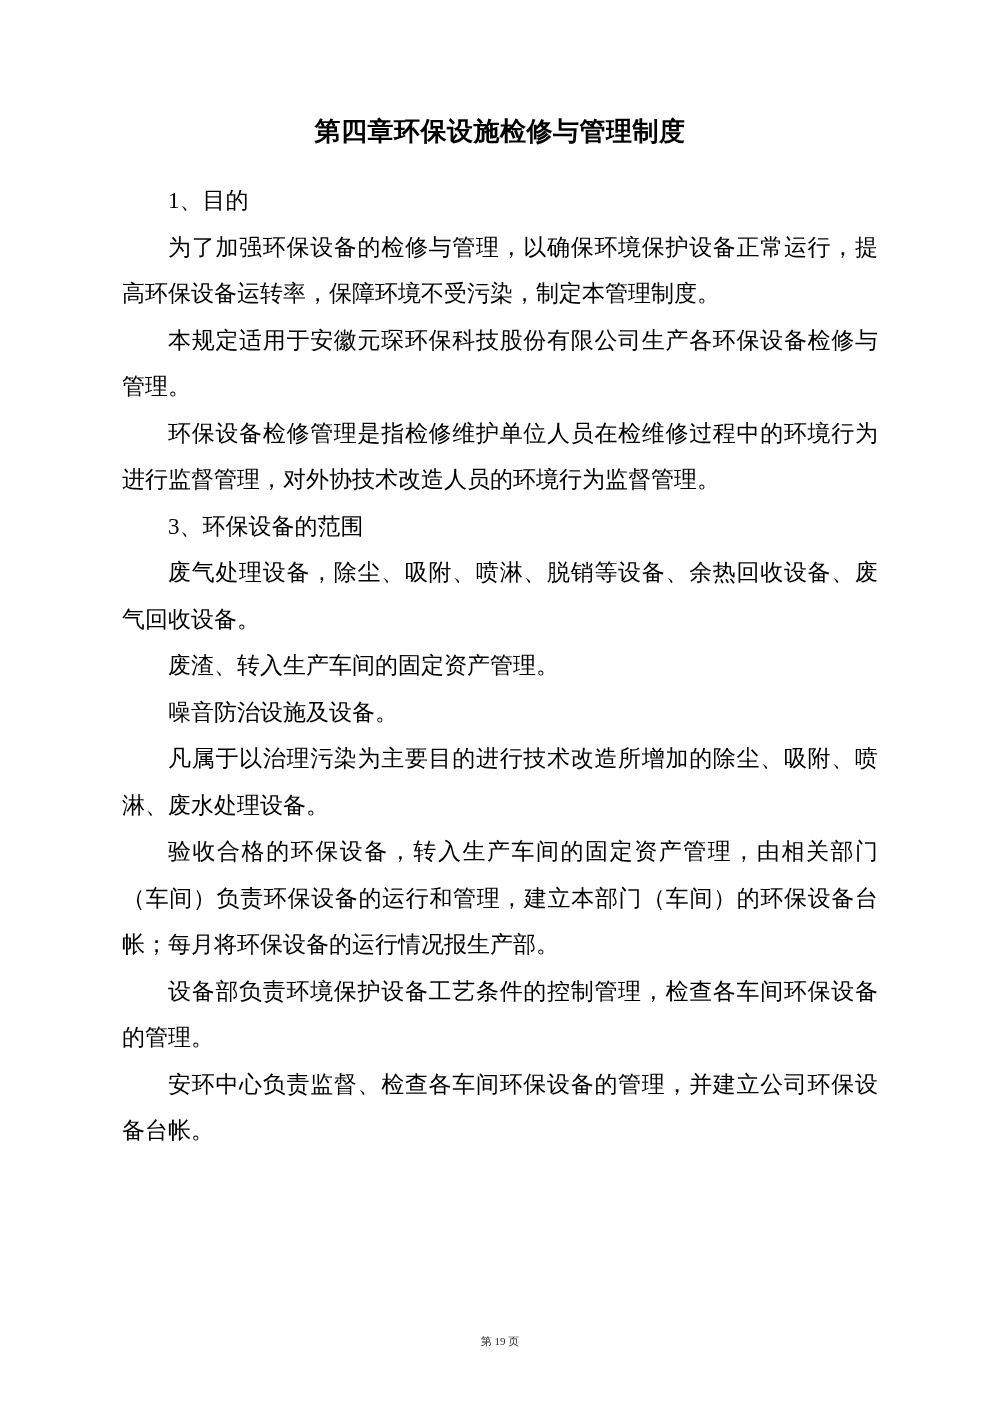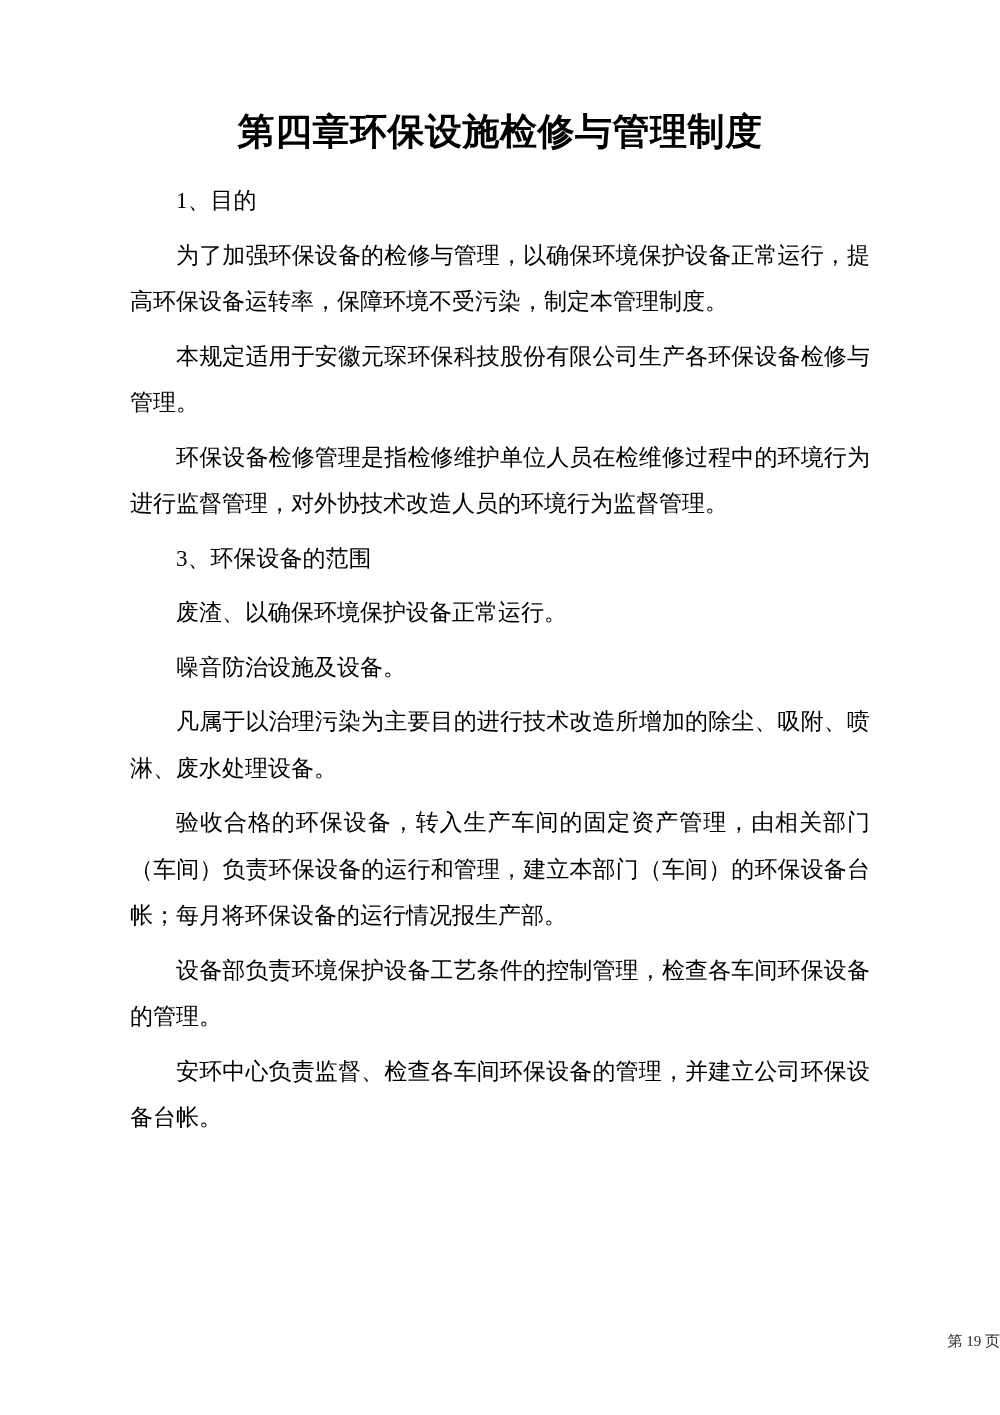--- a/index.html
+++ b/index.html
@@ -17,60 +17,61 @@
     color: #000000;
   }
   .content {
     position: absolute;
     left: 122px;
     top: 112px;
     width: 756px;
   }
   .doc-title {
     margin: 0 0 26px 0;
-    font-size: 37px;
+    font-size: 26px;
     line-height: 40px;
     font-weight: bold;
     text-align: center;
     letter-spacing: 0.5px;
   }
   .doc-body p {
-    margin: 8px;
+    margin: 0;
     font-size: 23px;
     line-height: 46.5px;
     text-align: justify;
     text-justify: inter-ideograph;
     text-indent: 2em;
     word-break: normal;
     overflow-wrap: break-word;
   }
   .footer {
     position: absolute;
     left: 0;
     top: 1330px;
     width: 1000px;
-    text-align: right;
-    font-size: 15px;
+    text-align: center;
+    font-size: 11px;
     line-height: 22px;
     color: #2b2b2b;
   }
 </style>
 </head>
 <body>
 
 <div class="page">
   <div class="content">
     <h1 class="doc-title">第四章环保设施检修与管理制度</h1>
     <div class="doc-body">
       <p>1、目的</p>
       <p>为了加强环保设备的检修与管理，以确保环境保护设备正常运行，提高环保设备运转率，保障环境不受污染，制定本管理制度。</p>
       <p>本规定适用于安徽元琛环保科技股份有限公司生产各环保设备检修与管理。</p>
       <p>环保设备检修管理是指检修维护单位人员在检维修过程中的环境行为进行监督管理，对外协技术改造人员的环境行为监督管理。</p>
       <p>3、环保设备的范围</p>
-      <p>废渣、以确保环境保护设备正常运行。</p>
+      <p>废气处理设备，除尘、吸附、喷淋、脱销等设备、余热回收设备、废气回收设备。</p>
+      <p>废渣、转入生产车间的固定资产管理。</p>
       <p>噪音防治设施及设备。</p>
       <p>凡属于以治理污染为主要目的进行技术改造所增加的除尘、吸附、喷淋、废水处理设备。</p>
       <p>验收合格的环保设备，转入生产车间的固定资产管理，由相关部门（车间）负责环保设备的运行和管理，建立本部门（车间）的环保设备台帐；每月将环保设备的运行情况报生产部。</p>
       <p>设备部负责环境保护设备工艺条件的控制管理，检查各车间环保设备的管理。</p>
       <p>安环中心负责监督、检查各车间环保设备的管理，并建立公司环保设备台帐。</p>
     </div>
   </div>
   <div class="footer">
     <span>第 19 页</span>
   </div>

